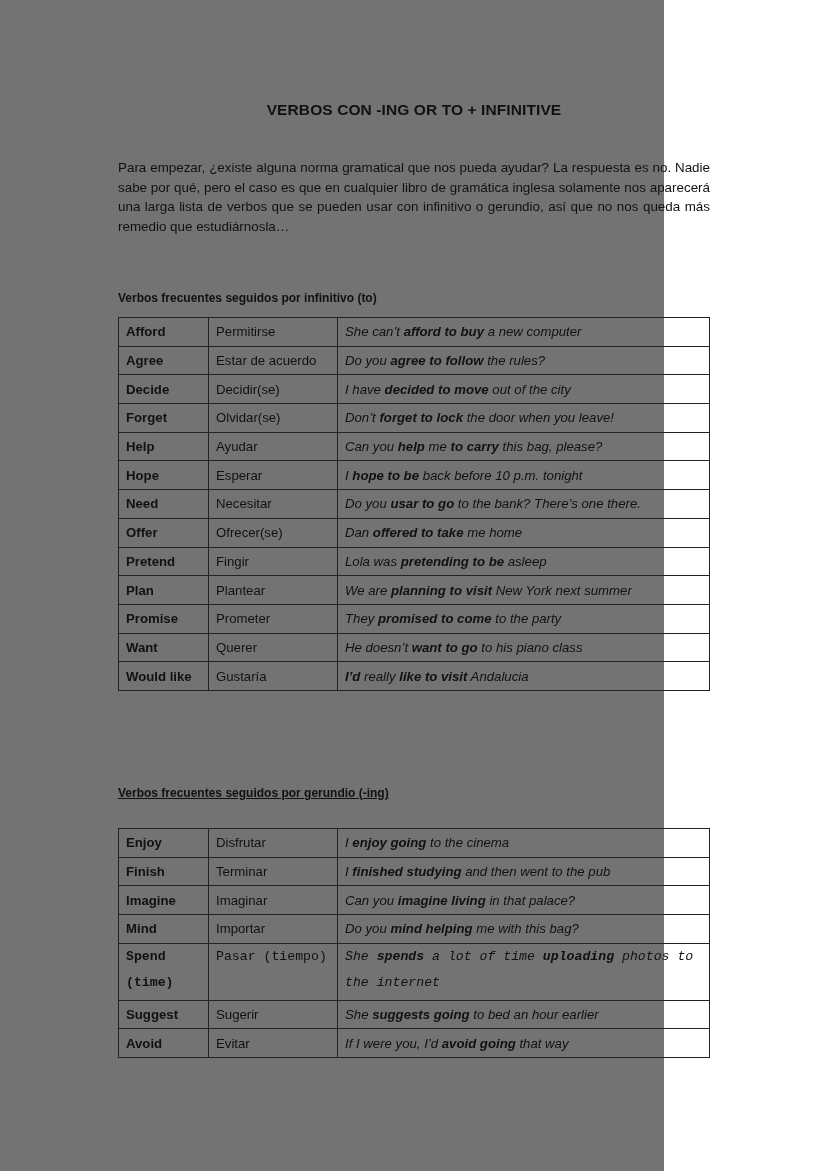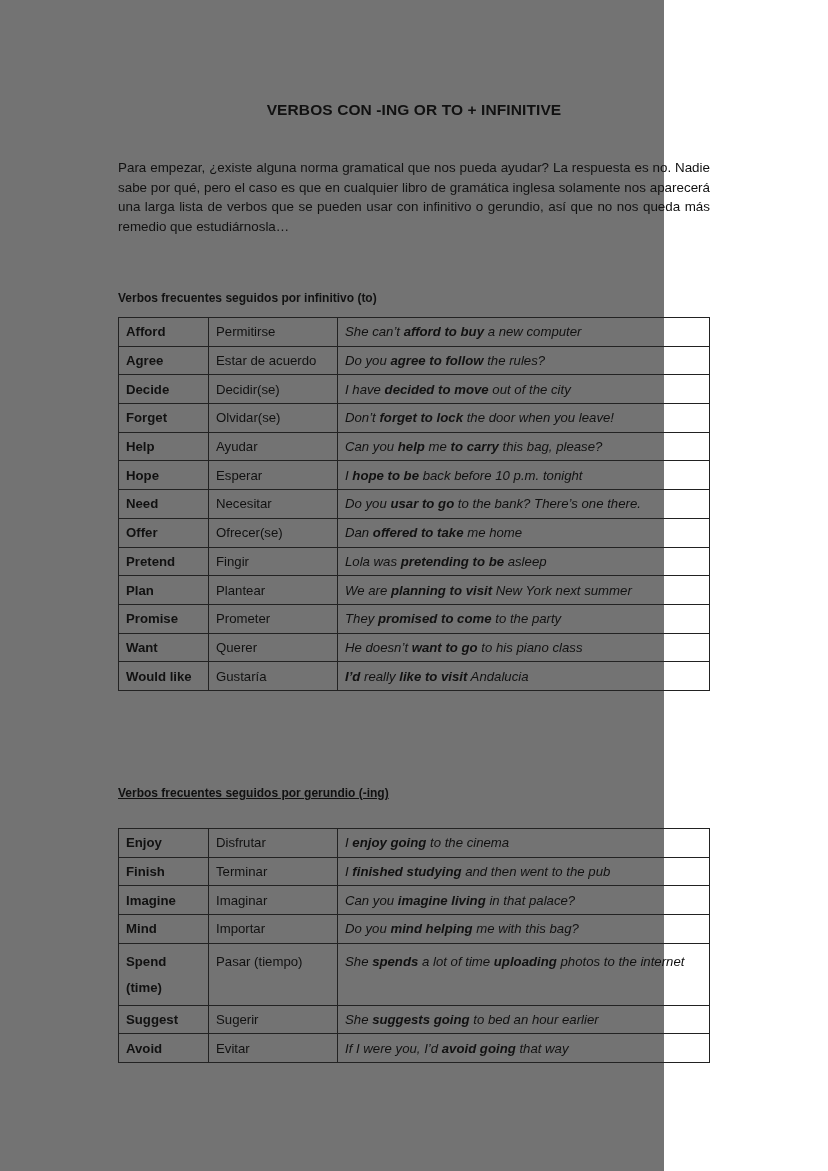--- a/index.html
+++ b/index.html
@@ -11,21 +11,21 @@
     .intro { position: absolute; left: 118px; top: 158px; width: 592px; font-size: 13.4px;
       line-height: 19.6px; text-align: justify; }
     .section-heading { position: absolute; left: 118px; font-weight: bold; font-size: 12px; text-align: center; }
     table { position: absolute; left: 118px; width: 592px; border-collapse: collapse;
       font-size: 13.2px; table-layout: fixed; border-radius: 9px; }
     td { border: 1px solid #222; padding: 0 7px; height: 27.7px; vertical-align: middle;
       white-space: nowrap; overflow: hidden; }
     td.c1 { width: 75px; font-weight: bold; }
     td.c2 { width: 114px; }
     td.c3 { font-style: italic; }
-    td.top { vertical-align: top; padding-top: 5px; line-height: 26px; white-space: normal; }
+    td.top { vertical-align: top; line-height: 26px; white-space: normal; font-family: Liberation Mono, monospace; }
     .ex b { font-weight: bold; }
   </style>
 </head>
 <body>
 
 <div class="page">
   <div class="title">VERBOS CON -ING OR TO + INFINITIVE</div>
   <div class="intro">Para empezar, ¿existe alguna norma gramatical que nos pueda ayudar? La respuesta es no. Nadie sabe por qué, pero el caso es que en cualquier libro de gramática inglesa solamente nos aparecerá una larga lista de verbos que se pueden usar con infinitivo o gerundio, así que no nos queda más remedio que estudiárnosla…</div>
 
   <div class="section-heading" style="top:291px;">Verbos frecuentes seguidos por infinitivo (to)</div>

